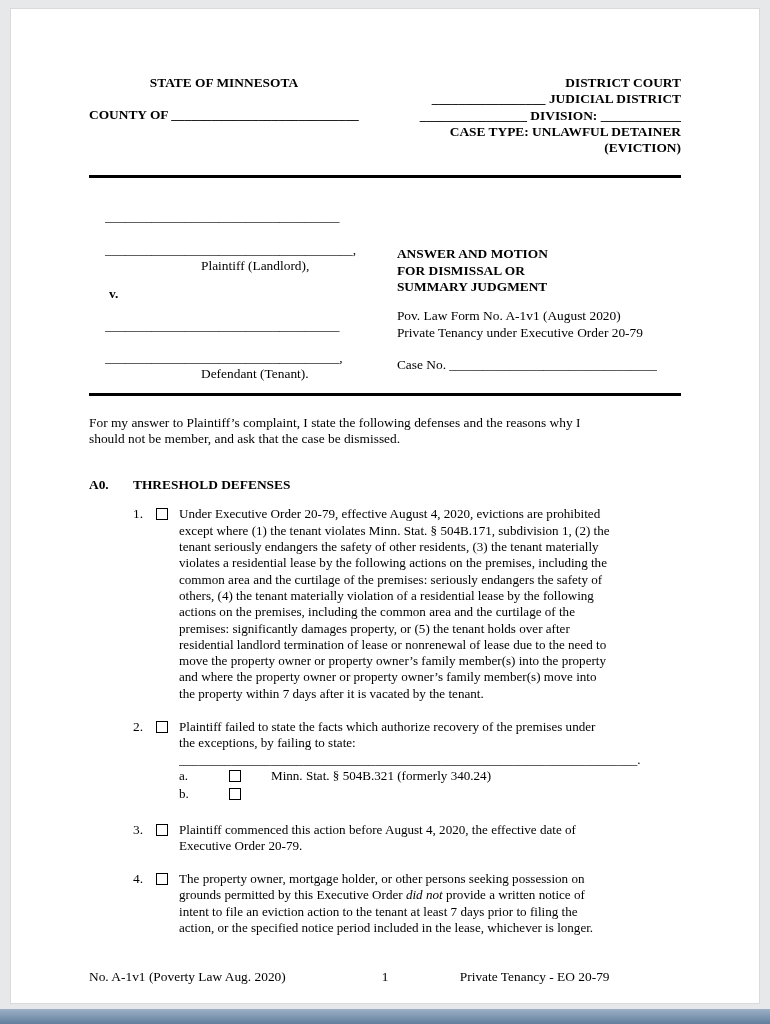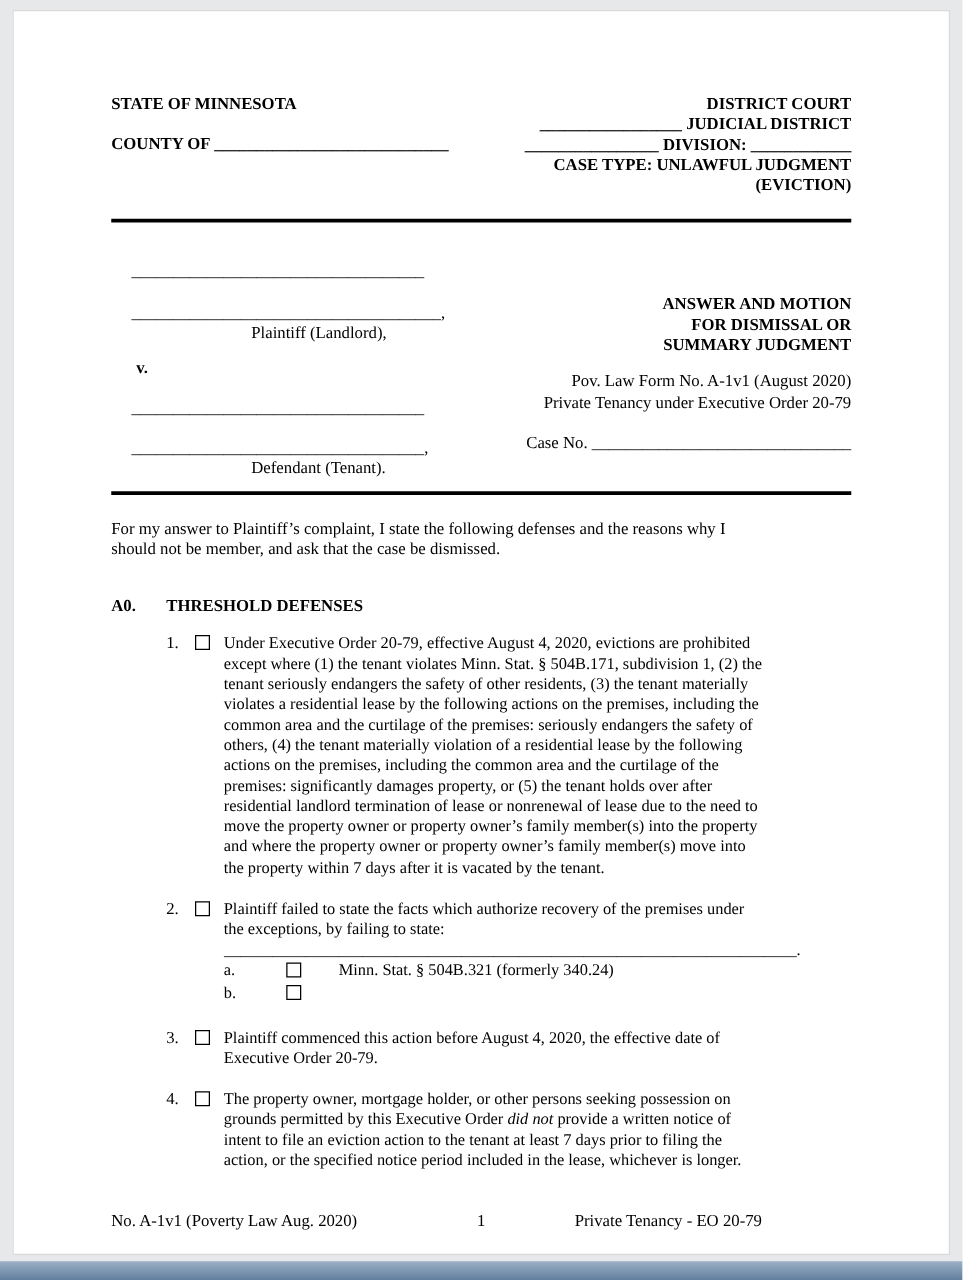--- a/index.html
+++ b/index.html
@@ -13,31 +13,31 @@
   .page {
     position: absolute; top: 8px; left: 10px; right: 10px; bottom: 20px;
     background: #fff; border: 1px solid #d9dadb;
   }
   .content { padding: 66px 78px 0 78px; font-size: 13.4px; line-height: 16.3px; }
   .b { font-weight: bold; }
   .i { font-style: italic; }
   .pw { white-space: pre-wrap; }
 
   .header-row { display: flex; justify-content: space-between; }
-  .header-left { font-weight: bold; }
+  .header-left { font-weight: bold; text-align: center; }
   .hgap { height: 16px; }
   .header-right { font-weight: bold; text-align: right; }
 
   .rule { height: 3px; background: #000; }
   .rule1 { margin-top: 19px; }
   .rule2 { margin-top: 10px; }
 
   .caption-row { display: flex; justify-content: space-between; margin-top: 31px; }
   .caption-left { width: 300px; margin-left: 16px; }
-  .caption-right { width: 292px; text-align: right; margin-top: 26px; }
+  .caption-right { width: 292px; text-align: left; margin-top: 37px; }
   .blank-line { white-space: nowrap; overflow: hidden; }
   .role-label { margin-left: 96px; }
   .versus { margin-left: 4px; }
   .mt12 { margin-top: 12px; }
   .mt13 { margin-top: 13px; }
   .mt15 { margin-top: 15px; }
   .mt16 { margin-top: 16px; }
 
   .intro { margin: 19px 0 0 0; white-space: pre-wrap; }
   .heading { margin-top: 30px; display: grid; grid-template-columns: 44px 1fr; font-family: Liberation Serif, serif; }
@@ -74,21 +74,21 @@
       <header class="header-row">
         <div class="header-left">
           <div>STATE OF MINNESOTA</div>
           <div class="hgap"></div>
           <div><span>COUNTY OF</span> <span>____________________________</span></div>
         </div>
         <div class="header-right">
           <div>DISTRICT COURT</div>
           <div><span>_________________</span> <span>JUDICIAL DISTRICT</span></div>
           <div><span>________________</span> <span>DIVISION:</span> <span>____________</span></div>
-          <div>CASE TYPE: UNLAWFUL JUDGMENT</div>
+          <div>CASE TYPE: UNLAWFUL DETAINER</div>
           <div>(EVICTION)</div>
         </div>
       </header>
 
       <div class="rule rule1"></div>
 
       <section class="caption-row">
         <div class="caption-left">
           <div class="blank-line">___________________________________</div>
           <div class="blank-line mt16">_____________________________________,</div>

